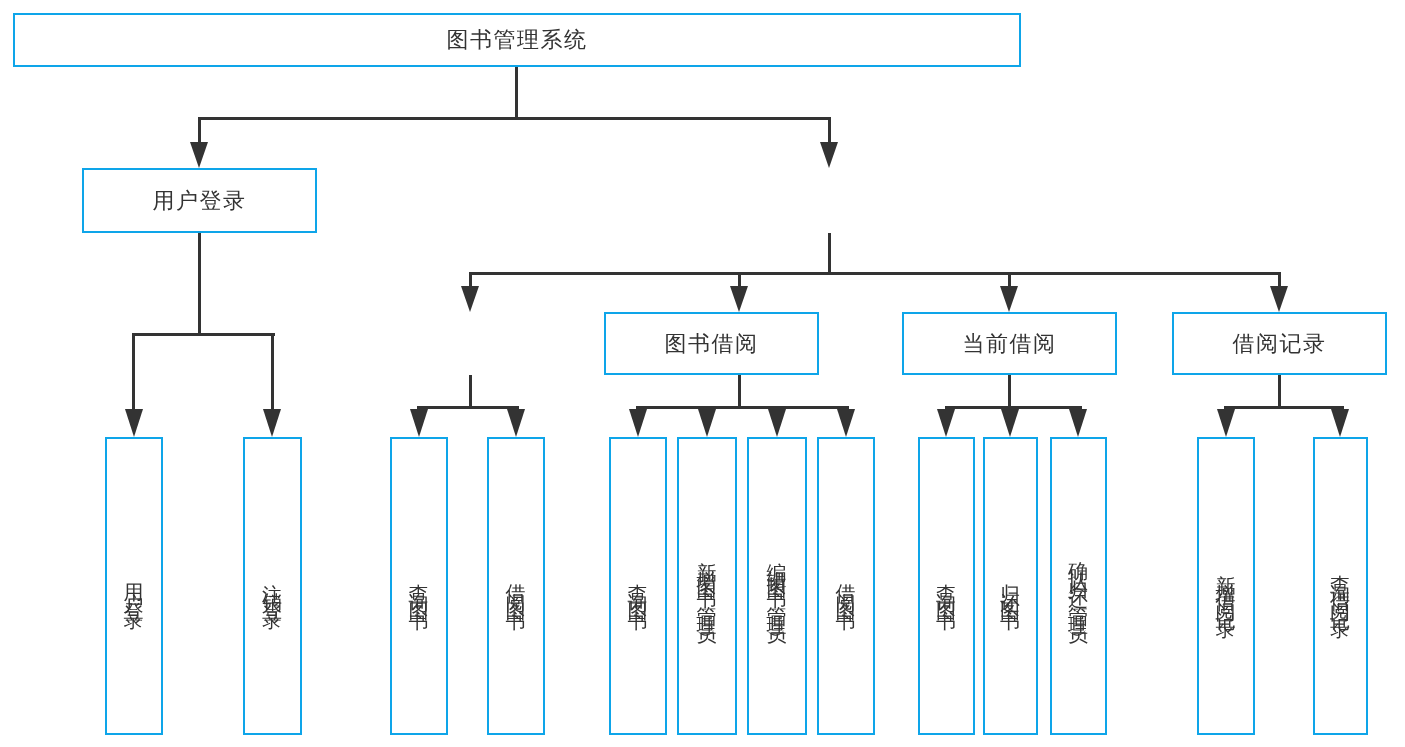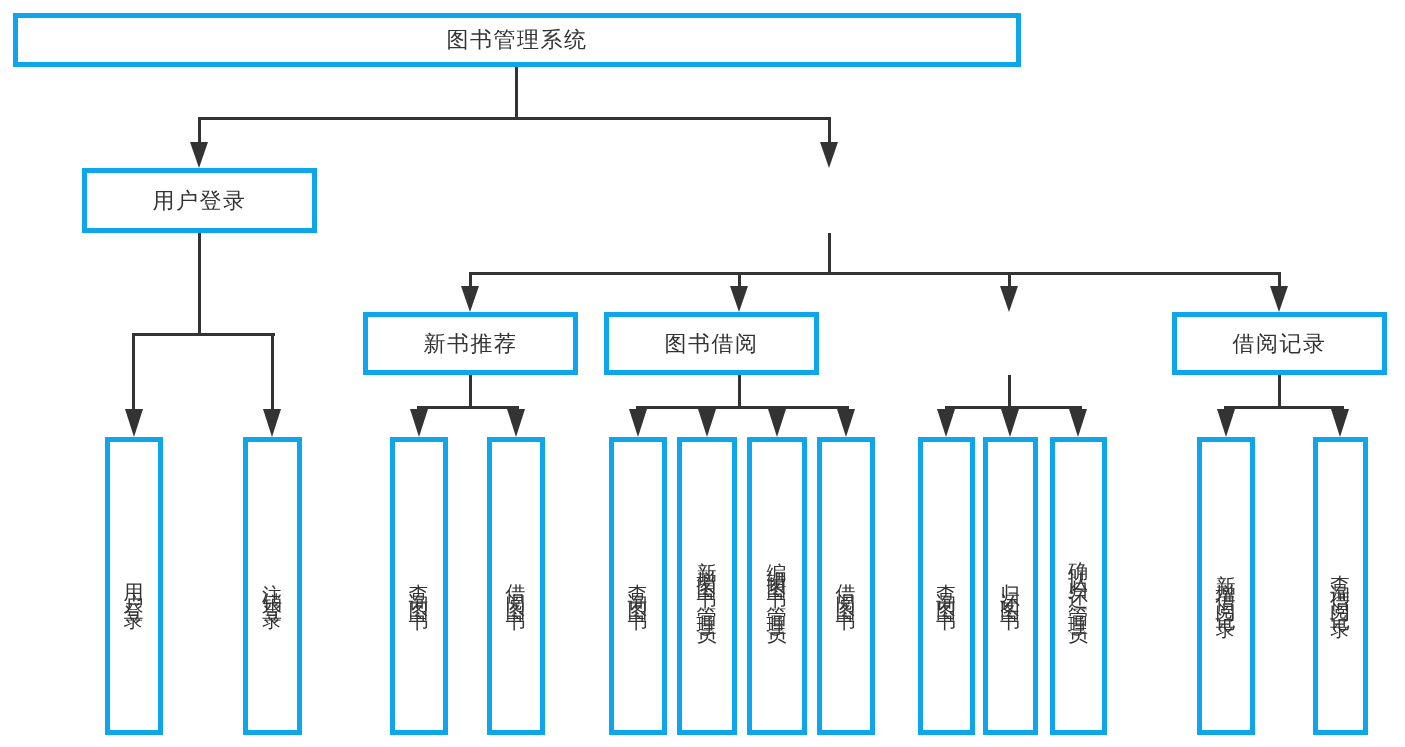--- a/index.html
+++ b/index.html
@@ -1,21 +1,21 @@
 <!DOCTYPE html>
 <html><head>
 <meta charset="utf-8">
 <style>
   html,body{margin:0;padding:0;background:#ffffff;}
   .canvas{
     position:relative;width:1405px;height:747px;background:#ffffff;
     font-family:"Liberation Sans","DejaVu Sans",sans-serif;color:#333333;overflow:hidden;
   }
   .box{
-    position:absolute;border:5px solid #0ea5e9;background:#ffffff;
+    position:absolute;border:2px solid #0ea5e9;background:#ffffff;
     box-sizing:border-box;display:flex;align-items:center;justify-content:center;
   }
   .hbox .lbl{font-size:22px;letter-spacing:1.5px;color:#333333;white-space:nowrap;}
   .leaf .lbl{
     writing-mode:vertical-lr;text-orientation:mixed;
     font-size:20px;letter-spacing:9px;line-height:1;color:#333333;
   }
   .vline,.hline{position:absolute;background:#333333;}
   .arr{position:absolute;width:0;height:0;border-left:9px solid transparent;border-right:9px solid transparent;}
   .a26{border-top:26px solid #333333;}
@@ -31,25 +31,25 @@
 <div class="canvas">
 
   <div class="box hbox" style="left:13px;top:13px;width:1008px;height:54px;">
     <span class="lbl">图书管理系统</span>
   </div>
 
   <div class="box hbox" style="left:82px;top:168px;width:235px;height:65px;">
     <span class="lbl">用户登录</span>
   </div>
 
-  <div class="box hbox" style="left:363px;top:312px;width:215px;height:63px;">
-    <span class="lbl">新书推荐</span>
-  </div>
   <div class="box hbox" style="left:604px;top:312px;width:215px;height:63px;">
     <span class="lbl">图书借阅</span>
+  </div>
+  <div class="box hbox" style="left:902px;top:312px;width:215px;height:63px;">
+    <span class="lbl">当前借阅</span>
   </div>
   <div class="box hbox" style="left:1172px;top:312px;width:215px;height:63px;">
     <span class="lbl">借阅记录</span>
   </div>
 
   <div class="box leaf" style="left:105px;top:437px;width:58px;height:298px;">
     <span class="lbl">用户登录</span>
   </div>
   <div class="box leaf" style="left:243px;top:437px;width:59px;height:298px;">
     <span class="lbl">注销登录</span>

